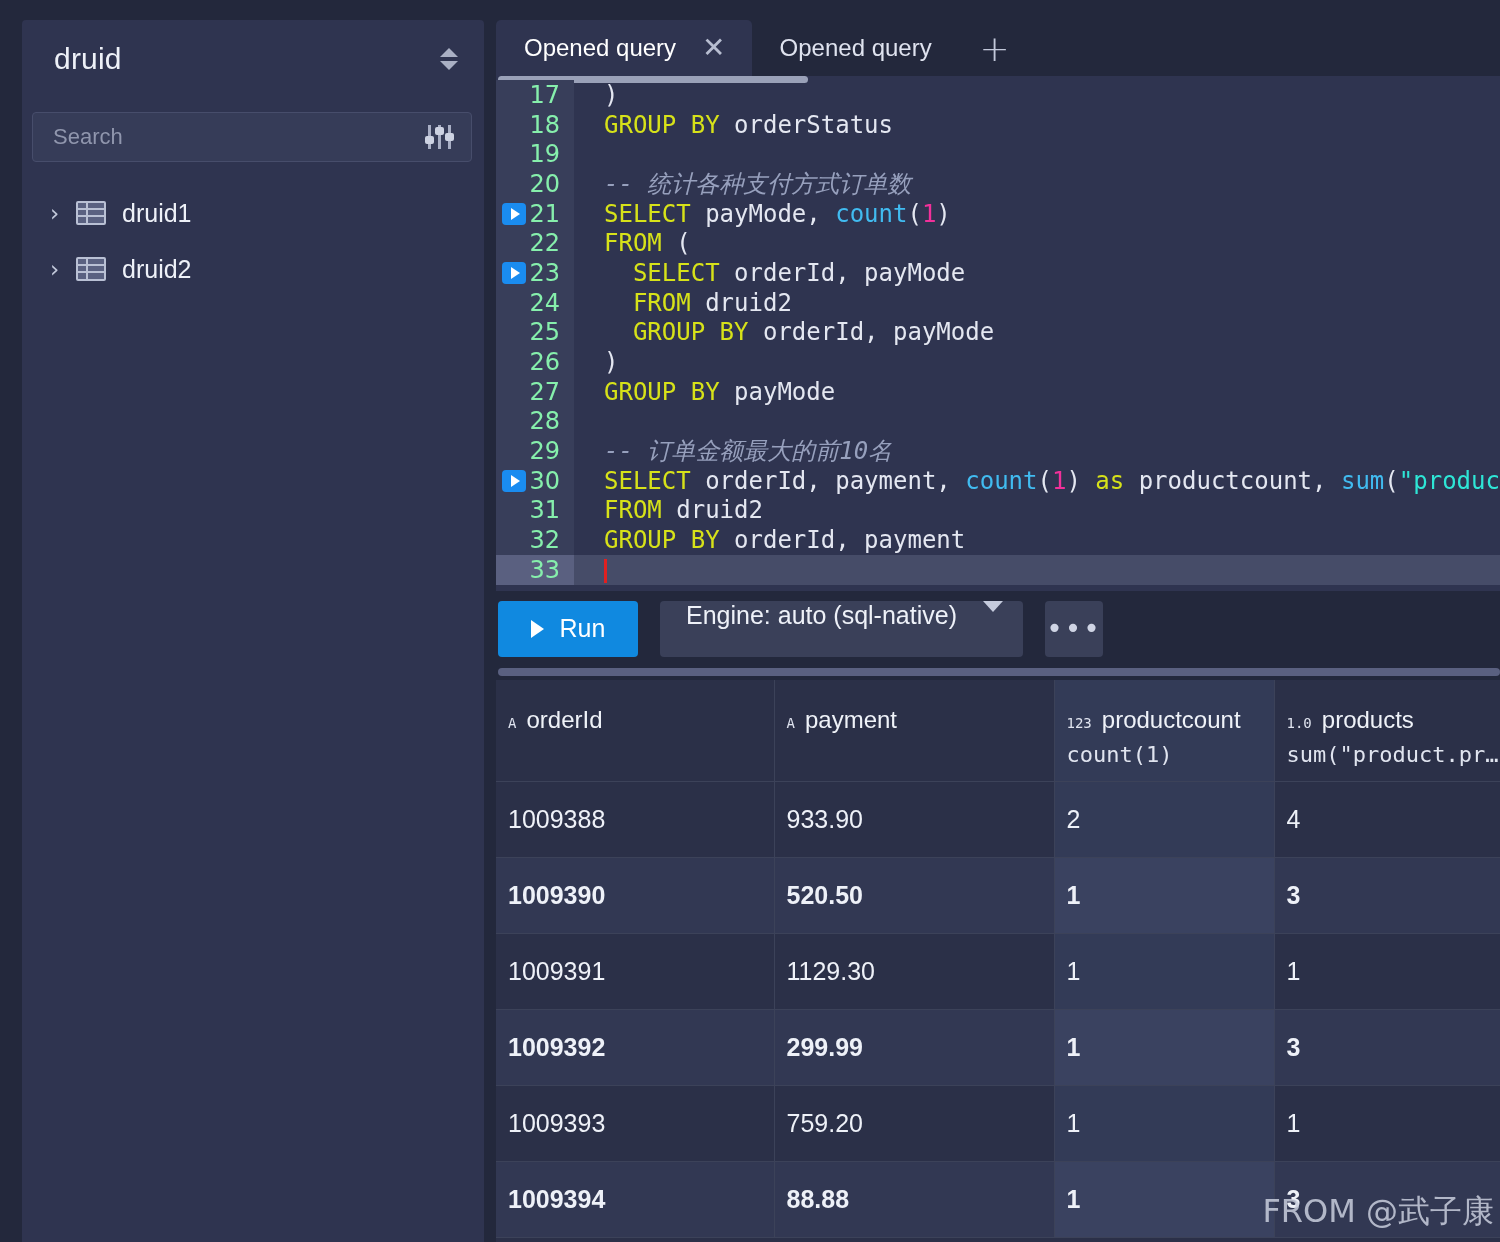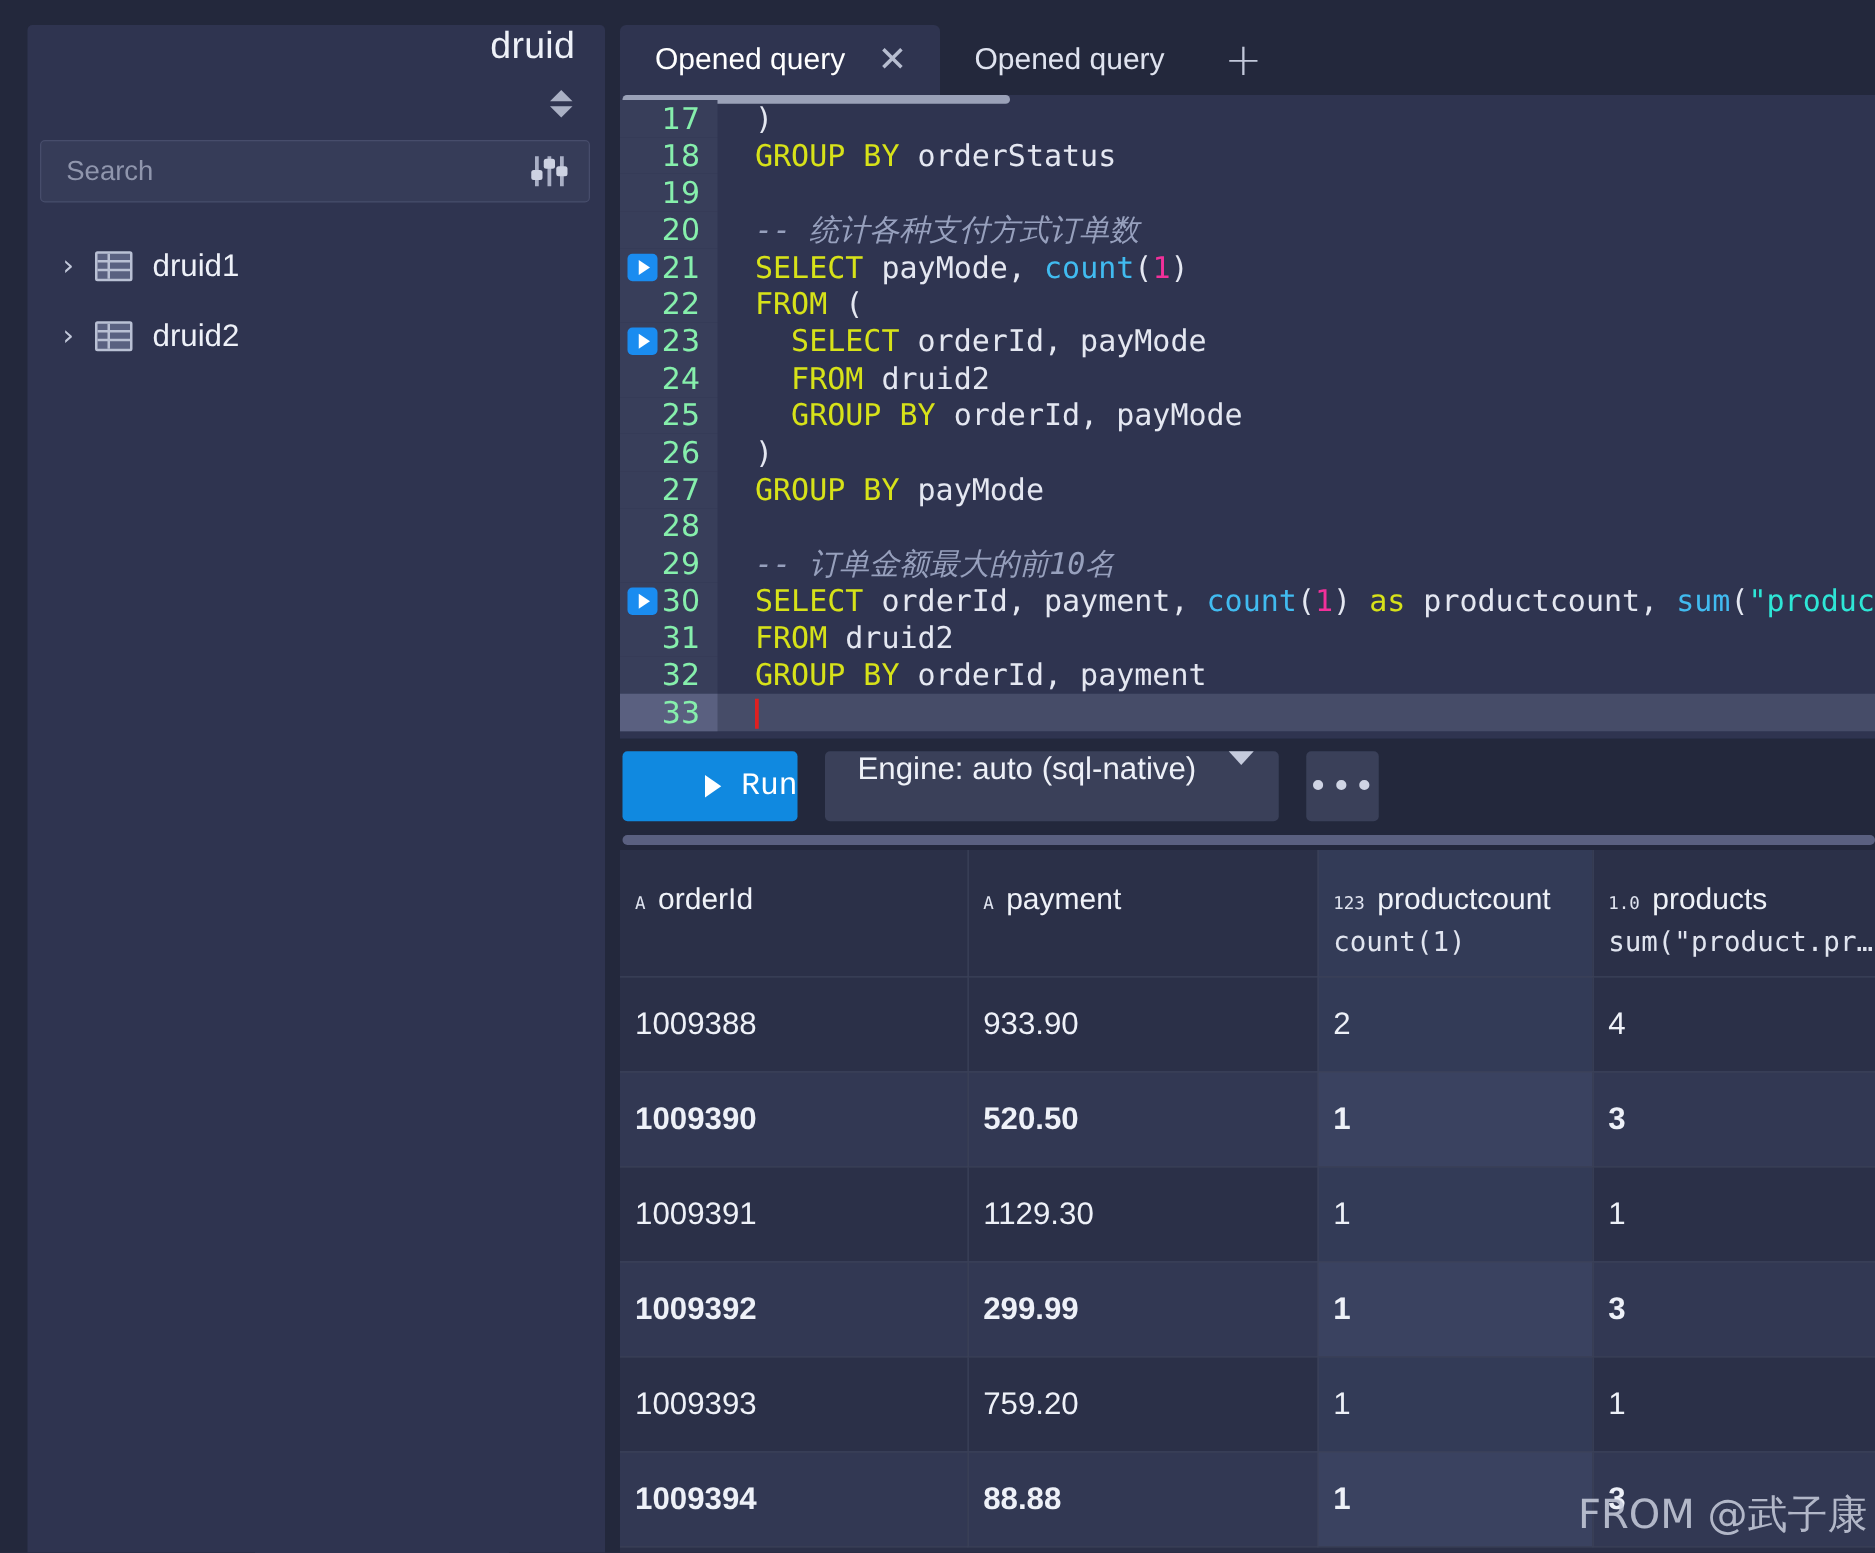--- a/index.html
+++ b/index.html
@@ -18,23 +18,22 @@
   
   .sidebar {
     position: absolute; left: 22px; top: 20px;
     width: 462px; height: 1222px;
     background: #2f3450;
     border-radius: 4px 4px 0 0;
   }
   .sb-header {
     position: relative;
     height: 78px;
-    display: flex; align-items: flex-end;
+    display: flex; align-items: center;
     padding: 0 24px 0 32px;
-    flex-direction: column;
   }
   .sb-title {
     font-size: 30px; color: #eef1f8; font-weight: 400;
     letter-spacing: .2px;
     flex: 1;
   }
   .sort-icon { width: 22px; height: 30px; position: relative; cursor: pointer; }
   .sort-icon::before, .sort-icon::after {
     content: ""; position: absolute; left: 2px;
     border-left: 9px solid transparent; border-right: 9px solid transparent;
@@ -170,22 +169,22 @@
 
   
   .toolbar {
     position: absolute; left: 0; top: 591px; right: 0; height: 75px;
     background: #23283c; display: flex; align-items: center; gap: 22px;
     padding-left: 2px;
   }
   .run-btn {
     width: 140px; height: 56px; background: #1089e0; border: 0;
     border-radius: 4px; color: #fff; font-size: 25px; cursor: pointer;
-    display: flex; align-items: center; justify-content: flex-end; gap: 16px;
-    font-family: Liberation Mono, monospace;
+    display: flex; align-items: center; justify-content: center; gap: 16px;
+    font-family: Liberation Sans, sans-serif;
   }
   .run-btn .tri {
     border-left: 13px solid #fff;
     border-top: 9px solid transparent; border-bottom: 9px solid transparent;
   }
   .engine-btn {
     height: 56px; min-width: 362px; background: #3a4059;
     border: 0; border-radius: 4px; color: #eef1f8; font-size: 25px;
     cursor: pointer; display: flex; align-items: flex-start; gap: 26px;
     padding: 0 20px 0 26px;

